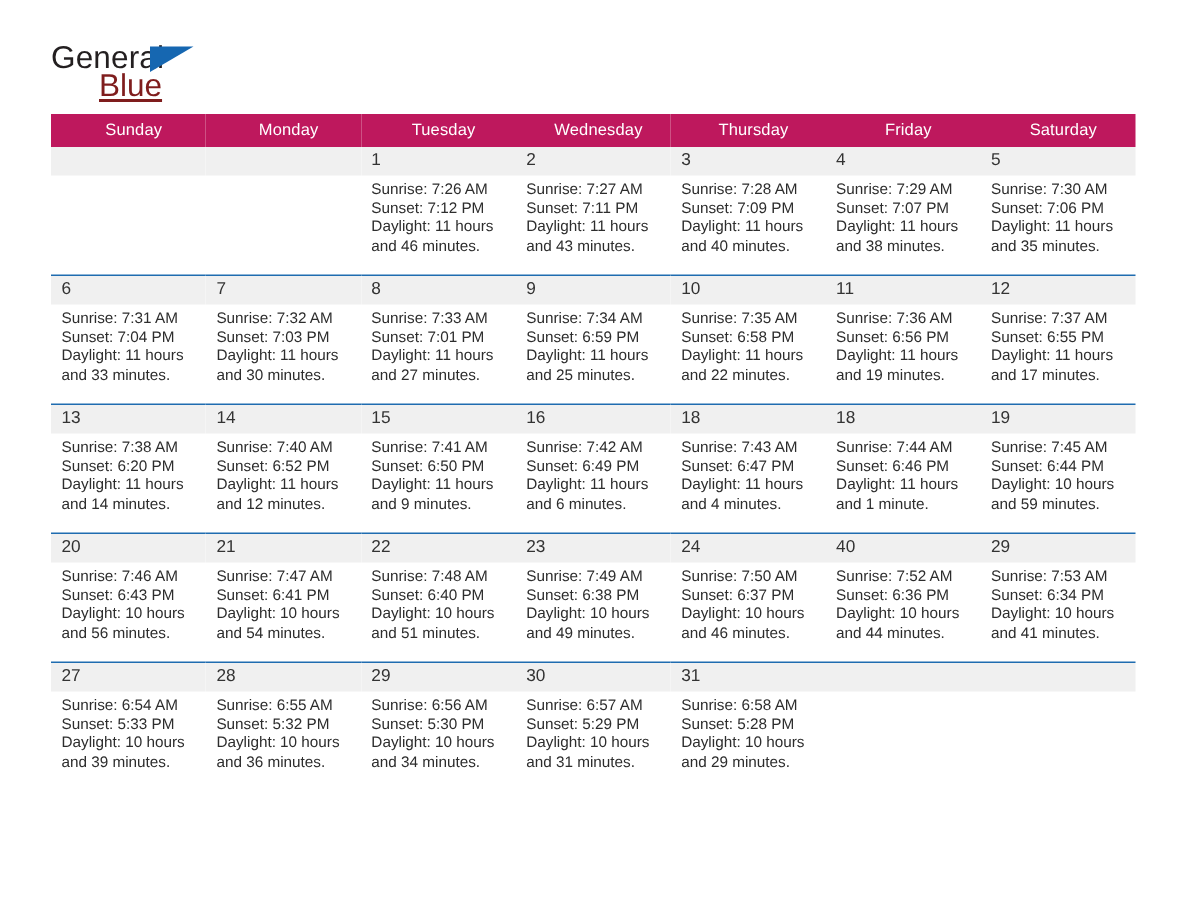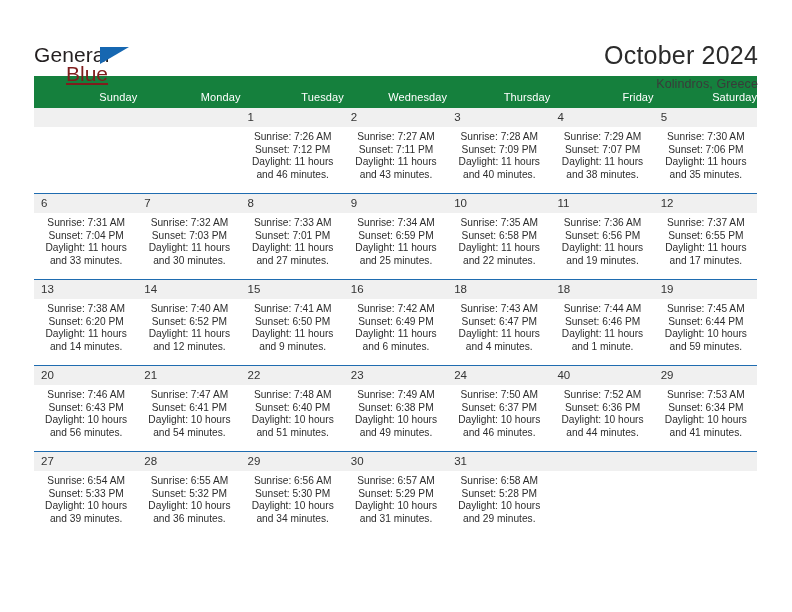--- a/index.html
+++ b/index.html
@@ -22,21 +22,21 @@
     box-sizing: border-box;
     padding: 0 34px;
   }
 
   
   .header {
     display: flex;
     align-items: flex-start;
     justify-content: space-between;
     height: 72px;
-    padding-top: 42px;
+    padding-top: 26px;
     box-sizing: border-box;
   }
   .logo {
     position: relative;
     width: 120px;
     height: 48px;
     line-height: 1;
     user-select: none;
   }
   .logo-general {
@@ -85,26 +85,26 @@
   }
 
   
   .calendar {
     width: 723px;
     border-collapse: collapse;
     table-layout: fixed;
     margin-top: 4px;
   }
   .calendar th {
-    background: #15803d;
+    background: #be185d;
     color: #ffffff;
     font-size: 11px;
     font-weight: normal;
-    text-align: right;
-    padding: 15px 0 5px 7px;
+    text-align: center;
+    padding: 5px 0 5px 7px;
     letter-spacing: .1px;
     height: 11px;
     border: none;
   }
   .calendar td {
     vertical-align: top;
     padding: 0;
     border: none;
     width: 103.28px;
     height: 85px;
@@ -122,21 +122,20 @@
     color: #333333;
     padding: 3px 0 3px 7px;
     line-height: 13px;
     height: 13px;
   }
   .cell-body {
     padding: 4px 6px 0 7px;
     font-size: 10.2px;
     line-height: 12.6px;
     color: #2d2d2d;
-    text-align: center;
   }
   .cell-body div {
     white-space: normal;
   }
   td.empty .daynum {
     background: #f0f0f0;
     color: transparent;
   }
 </style>
 </head>
@@ -145,24 +144,20 @@
 <div class="page">
 
   <div class="header">
 
     <div class="logo">
       <span class="logo-general">General</span>
       <span class="logo-triangle"></span>
       <span class="logo-blue">Blue</span>
     </div>
 
-    <div class="title-block">
-      <div class="cal-title">October 2024</div>
-      <div class="cal-subtitle">Kolindros, Greece</div>
-    </div>
 
   </div>
 
   <table class="calendar">
     <thead>
       <tr id="weekday-header-row">
           <th>Sunday</th>
           <th>Monday</th>
           <th>Tuesday</th>
           <th>Wednesday</th>

